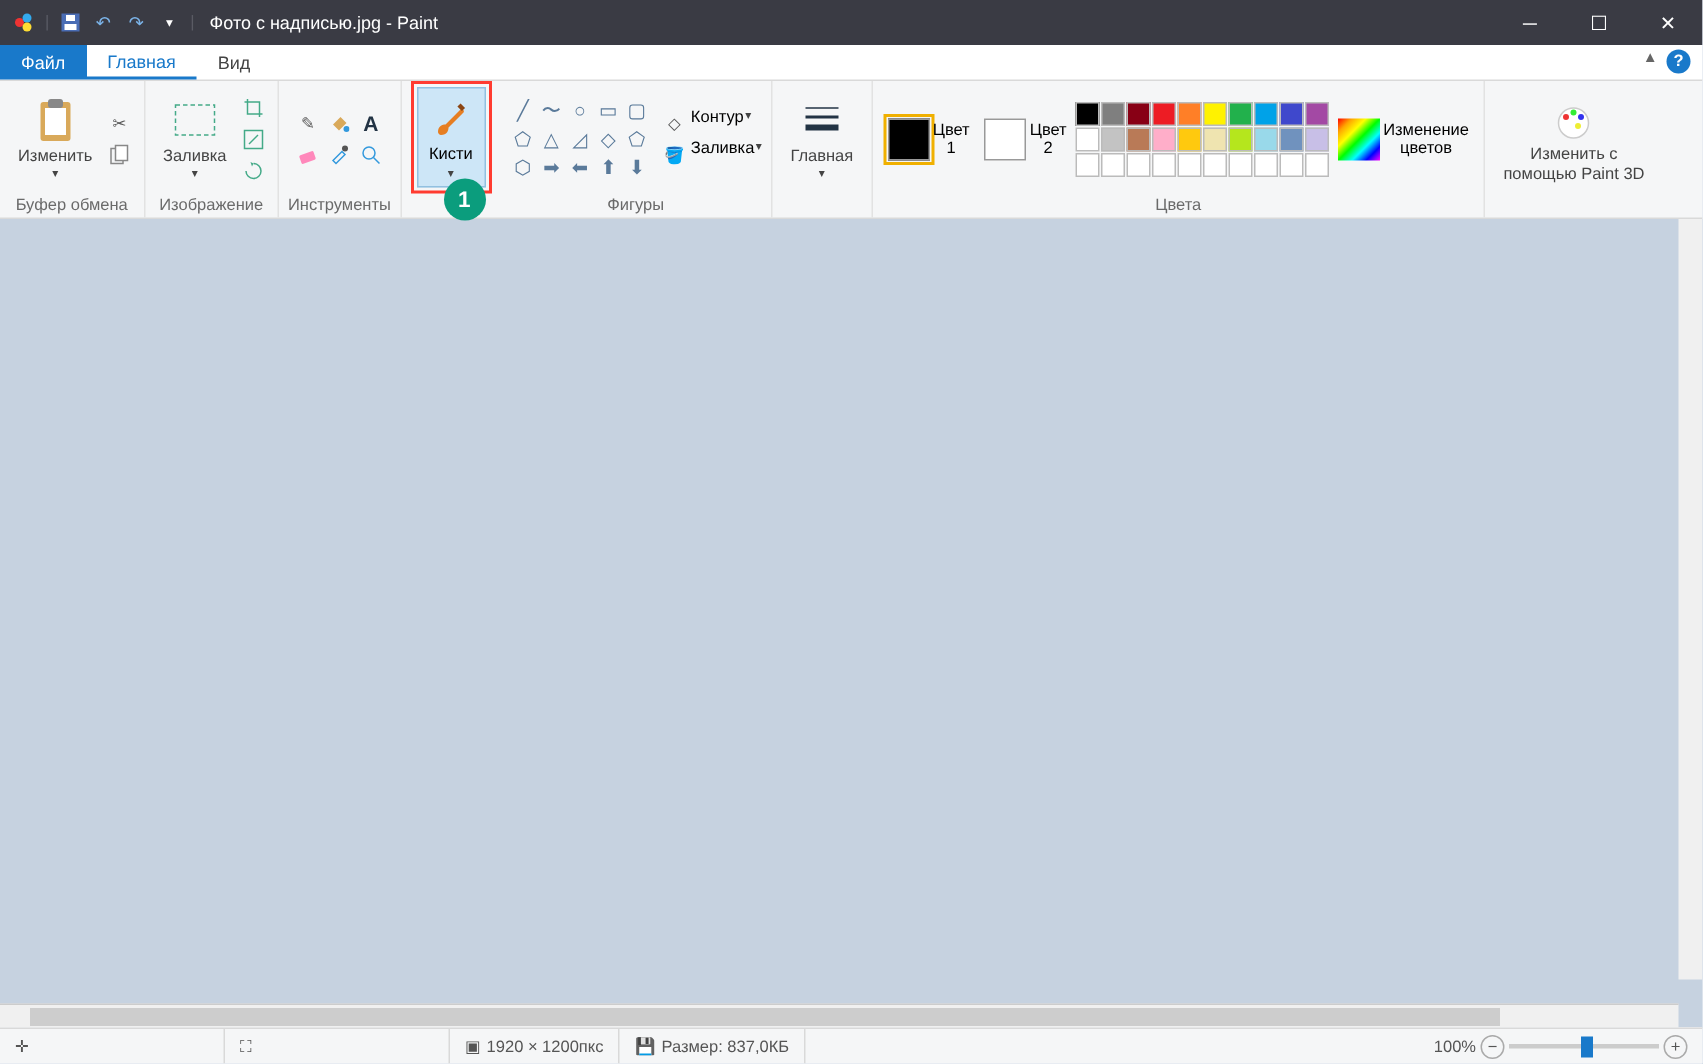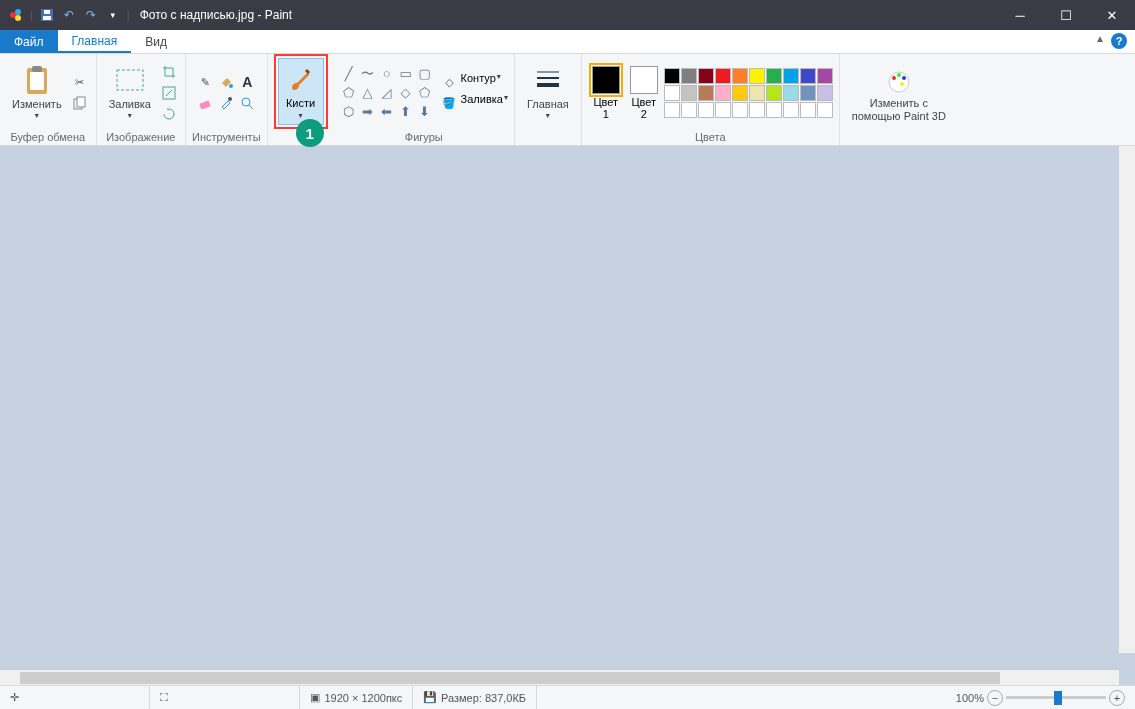--- a/index.html
+++ b/index.html
@@ -25,21 +25,21 @@
 .bigico{width:32px;height:32px;display:flex;align-items:center;justify-content:center}
 .ddarrow{font-size:8px;color:#444}
 .mini{width:20px;height:20px;display:flex;align-items:center;justify-content:center;color:#555}
 .vcol{display:flex;flex-direction:column;gap:1px}
 .hrow{display:flex;gap:1px}
 .brush-hl{border:2px solid #ff3b30;padding:2px;position:relative}
 .brush-inner{background:#cde6f7;border:1px solid #92c0e0;display:flex;flex-direction:column;align-items:center;padding:4px 6px;gap:2px}
 .marker{position:absolute;width:28px;height:28px;border-radius:50%;background:#0b9d7d;color:#fff;display:flex;align-items:center;justify-content:center;font-size:15px;font-weight:600;z-index:50}
 .shapes-grid{display:grid;grid-template-columns:repeat(5,18px);grid-auto-rows:18px;gap:1px}
 .shape-cell{width:18px;height:18px;display:flex;align-items:center;justify-content:center;color:#5a7a9a;font-size:13px}
-.colorbox{display:flex;flex-direction:column;align-items:center;gap:2px;padding:0 4px}
+.colorbox{display:flex;align-items:center;gap:2px;padding:0 4px}
 .swatch-lg{width:28px;height:28px;border:1px solid #999}
 .swatch-lg.sel{outline:2px solid #f0b000;outline-offset:1px}
 .palette{display:grid;grid-template-columns:repeat(10,16px);grid-auto-rows:16px;gap:1px}
 .pcell{width:16px;height:16px;border:1px solid #bbb}
 .rainbow{width:28px;height:28px;background:linear-gradient(135deg,red,orange,yellow,lime,cyan,blue,magenta)}
 .canvas-wrap{flex:1;background:#c6d2e0;display:flex;flex-direction:column;overflow:hidden}
 .canvas{flex:1;background:#000;position:relative;overflow:hidden;margin-right:16px}
 .hscroll{height:16px;background:#f0f0f0;border-top:1px solid #ccc;margin-right:16px;position:relative}
 .hscroll-thumb{position:absolute;left:20px;top:2px;height:12px;width:980px;background:#cdcdcd}
 .vscroll{position:absolute;right:0;top:0;bottom:16px;width:16px;background:#f0f0f0}
@@ -299,20 +299,25 @@
           <div class="pcell" style="background: rgb(255, 255, 255);"></div>
           <div class="pcell" style="background: rgb(255, 255, 255);"></div>
           <div class="pcell" style="background: rgb(255, 255, 255);"></div>
           <div class="pcell" style="background: rgb(255, 255, 255);"></div>
           <div class="pcell" style="background: rgb(255, 255, 255);"></div>
           <div class="pcell" style="background: rgb(255, 255, 255);"></div>
           <div class="pcell" style="background: rgb(255, 255, 255);"></div>
           <div class="pcell" style="background: rgb(255, 255, 255);"></div>
           <div class="pcell" style="background: rgb(255, 255, 255);"></div>
         </div>
+      <div class="colorbox">
+        <div class="rainbow"></div>
+        <span style="white-space:pre;text-align:center">Изменение
+цветов</span>
+      </div>
     </div>
     <div class="group-label">Цвета</div>
   </div>
 
   <div class="group" style="border-right:none">
     <div class="group-body">
       <div class="bigbtn">
         <div class="bigico">
             <svg width="30" height="30">
               <circle cx="15" cy="18" r="10" fill="#fff" stroke="#ccc"></circle>

